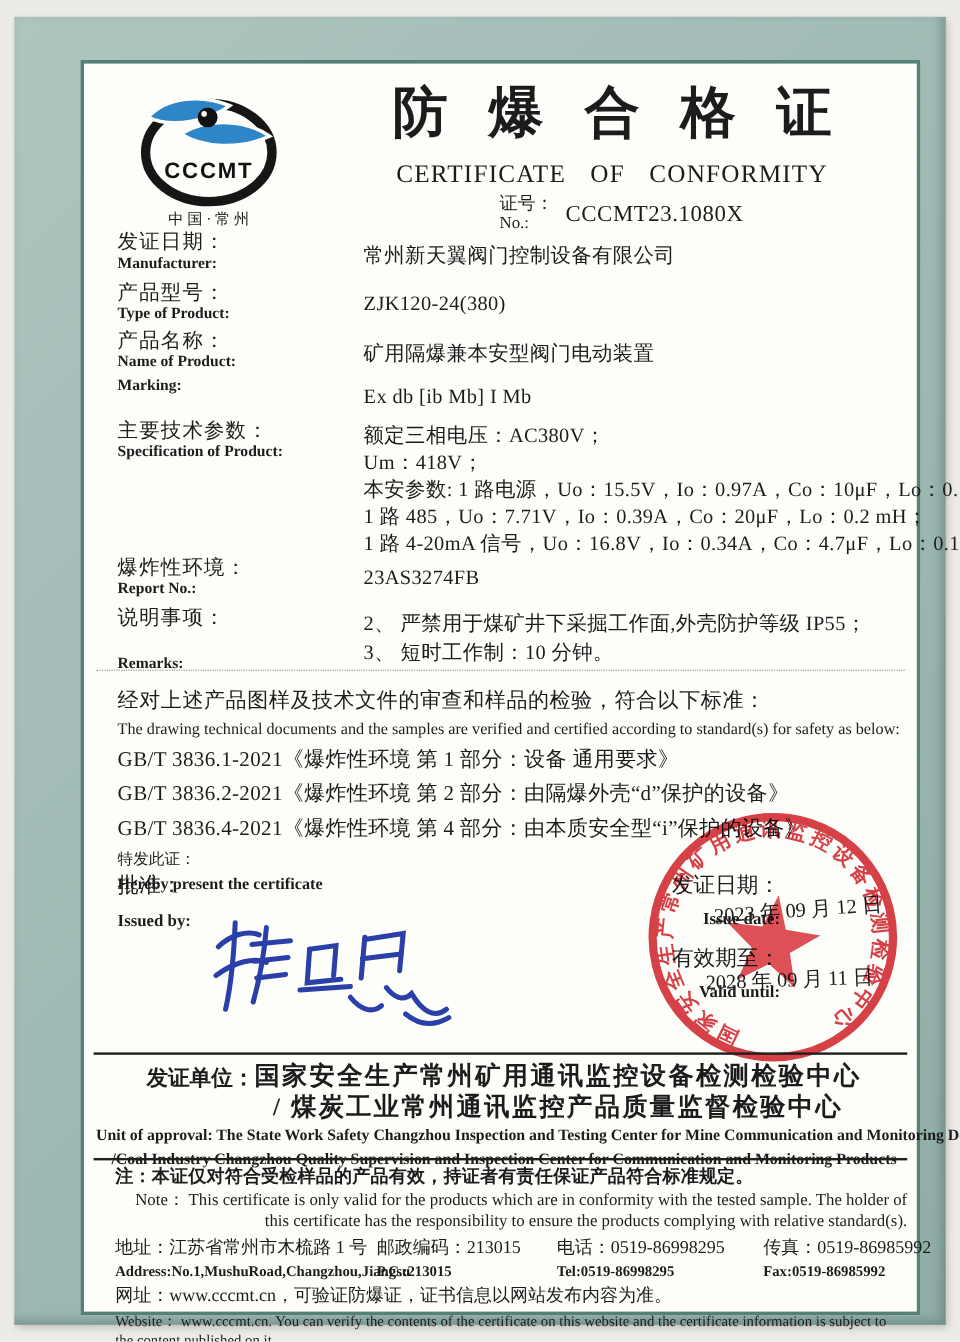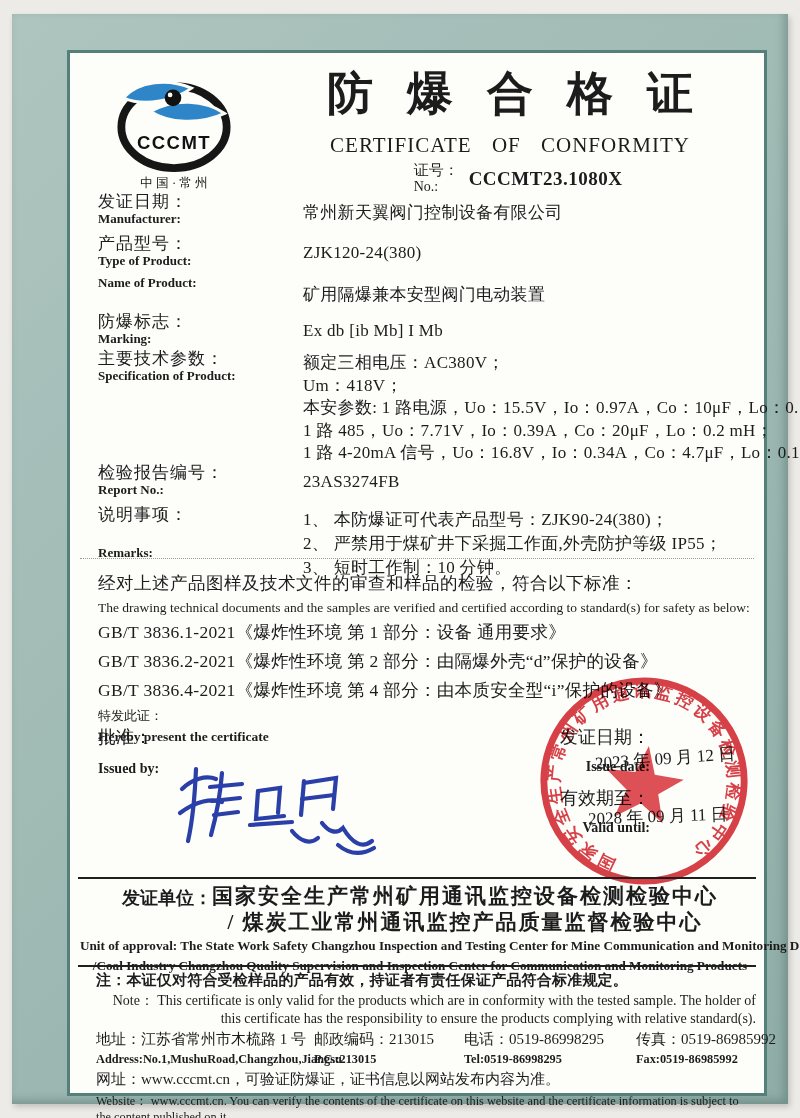--- a/index.html
+++ b/index.html
@@ -21,21 +21,21 @@
   }
   
   .logo{position:absolute;left:26px;top:14px;width:156px;height:128px;}
   .titleblock{position:absolute;left:190px;top:10px;width:500px;text-align:center;}
   .title-zh{font-size:46px;font-weight:600;letter-spacing:34px;text-indent:34px;white-space:nowrap;}
   .title-en{font-size:21px;letter-spacing:1px;word-spacing:14px;margin-top:8px;font-weight:500;}
   .no-row{display:flex;justify-content:center;align-items:center;margin-top:4px;gap:10px;}
   .no-labels{text-align:left;line-height:1.15;margin-left:16px;}
   .no-zh{font-size:15px;}
   .no-en{font-size:14px;}
-  .no-value{font-size:19px;letter-spacing:.5px;font-weight:bold;}
+  .no-value{font-size:19px;letter-spacing:.5px;}
   
   .fields{position:absolute;left:28px;top:140px;width:650px;}
   .frow{display:flex;align-items:flex-start;}
   .flabel{width:205px;flex:none;line-height:1.05;}
   .flabel .zh{font-size:17px;letter-spacing:1px;}
   .flabel .en{font-size:13px;font-weight:bold;margin-top:1px;}
   .fvalue{font-size:17px;padding-top:8px;letter-spacing:.3px;}
   .fvalue.tight{padding-top:2px;}
   .specline{font-size:17px;line-height:22.5px;white-space:nowrap;}
   .remline{font-size:17px;line-height:24px;}
@@ -120,28 +120,28 @@
       <div class="frow" style="height:40px">
         <div class="flabel">
           <div class="zh">产品型号：</div>
           <div class="en">Type of Product:</div>
         </div>
         <div class="fvalue">ZJK120-24(380)</div>
       </div>
 
       <div class="frow" style="height:38px">
         <div class="flabel">
+          <div class="zh">产品名称：</div>
           <div class="en">Name of Product:</div>
         </div>
         <div class="fvalue">矿用隔爆兼本安型阀门电动装置</div>
       </div>
 
       <div class="frow" style="height:37px">
         <div class="flabel">
-          <div class="zh">防爆标志：</div>
           <div class="en">Marking:</div>
         </div>
         <div class="fvalue">Ex db [ib Mb] I Mb</div>
       </div>
 
       <div class="frow" style="height:114px">
         <div class="flabel">
           <div class="zh">主要技术参数：</div>
           <div class="en">Specification of Product:</div>
         </div>
@@ -149,33 +149,32 @@
           <div class="specline">额定三相电压：AC380V；</div>
           <div class="specline">Um：418V；</div>
           <div class="specline">本安参数: 1 路电源，Uo：15.5V，Io：0.97A，Co：10μF，Lo：0.1 mH；</div>
           <div class="specline">1 路 485，Uo：7.71V，Io：0.39A，Co：20μF，Lo：0.2 mH；</div>
           <div class="specline">1 路 4-20mA 信号，Uo：16.8V，Io：0.34A，Co：4.7μF，Lo：0.1 mH。</div>
         </div>
       </div>
 
       <div class="frow" style="height:42px">
         <div class="flabel">
-          <div class="zh">检验报告编号：</div>
+          <div class="zh">爆炸性环境：</div>
           <div class="en">Report No.:</div>
         </div>
         <div class="fvalue">23AS3274FB</div>
       </div>
 
       <div class="frow">
         <div class="flabel">
           <div class="zh">说明事项：</div>
           <div class="en" style="margin-top:22px">Remarks:</div>
         </div>
         <div class="fvalue tight">
-          <div class="remline">1、 本防爆证可代表产品型号：ZJK90-24(380)；</div>
           <div class="remline">2、 严禁用于煤矿井下采掘工作面,外壳防护等级 IP55；</div>
           <div class="remline">3、 短时工作制：10 分钟。</div>
         </div>
       </div>
     </div>
 
     <div class="dotline"></div>
 
     <div class="standards">
       <div class="std-zh">经对上述产品图样及技术文件的审查和样品的检验，符合以下标准：</div>

